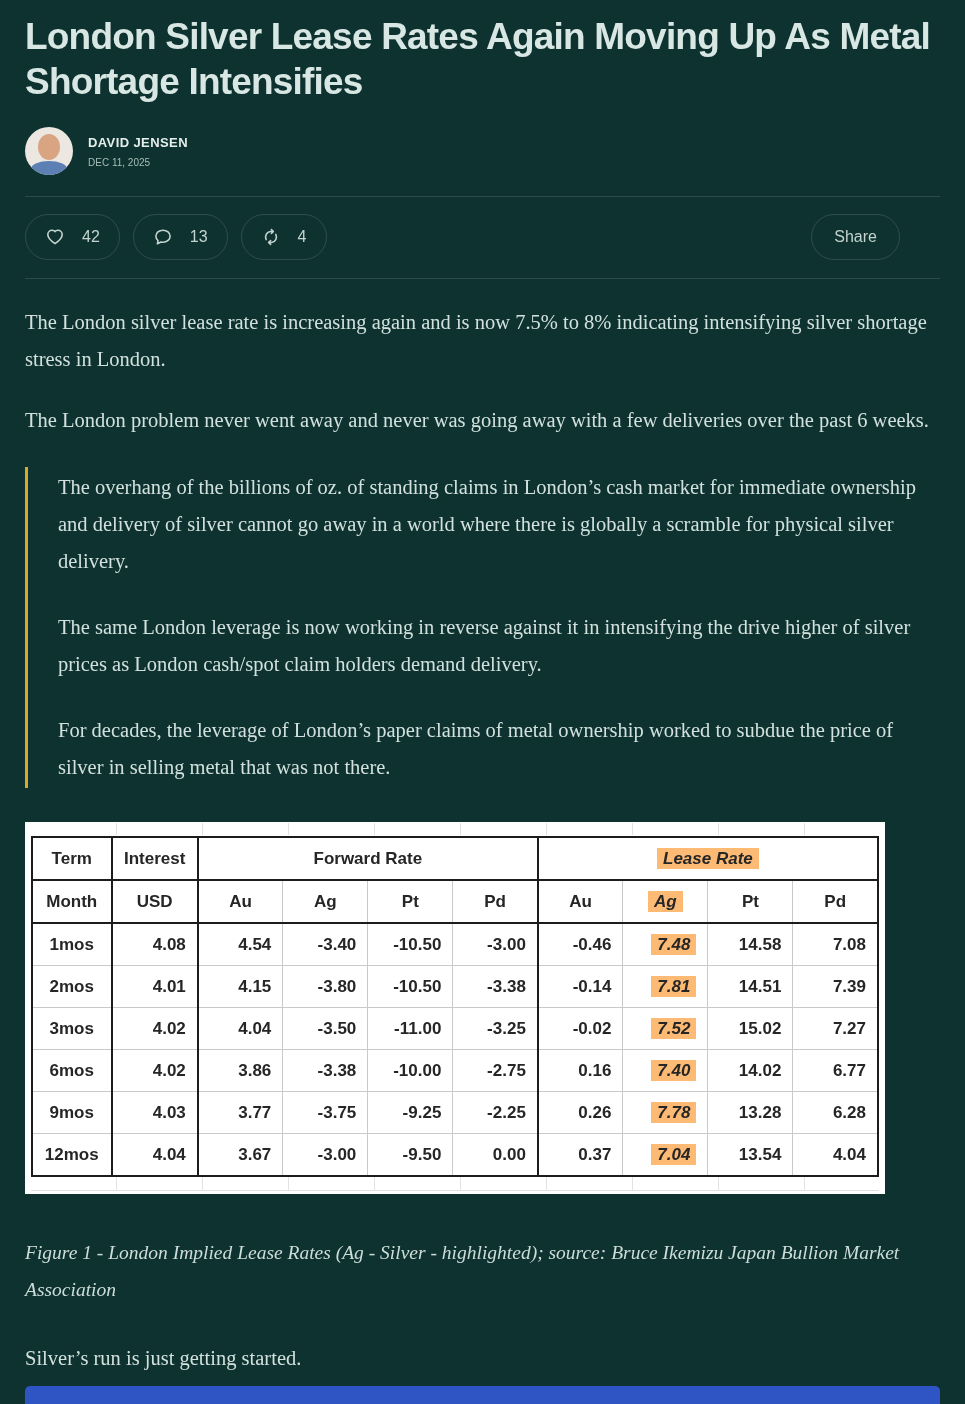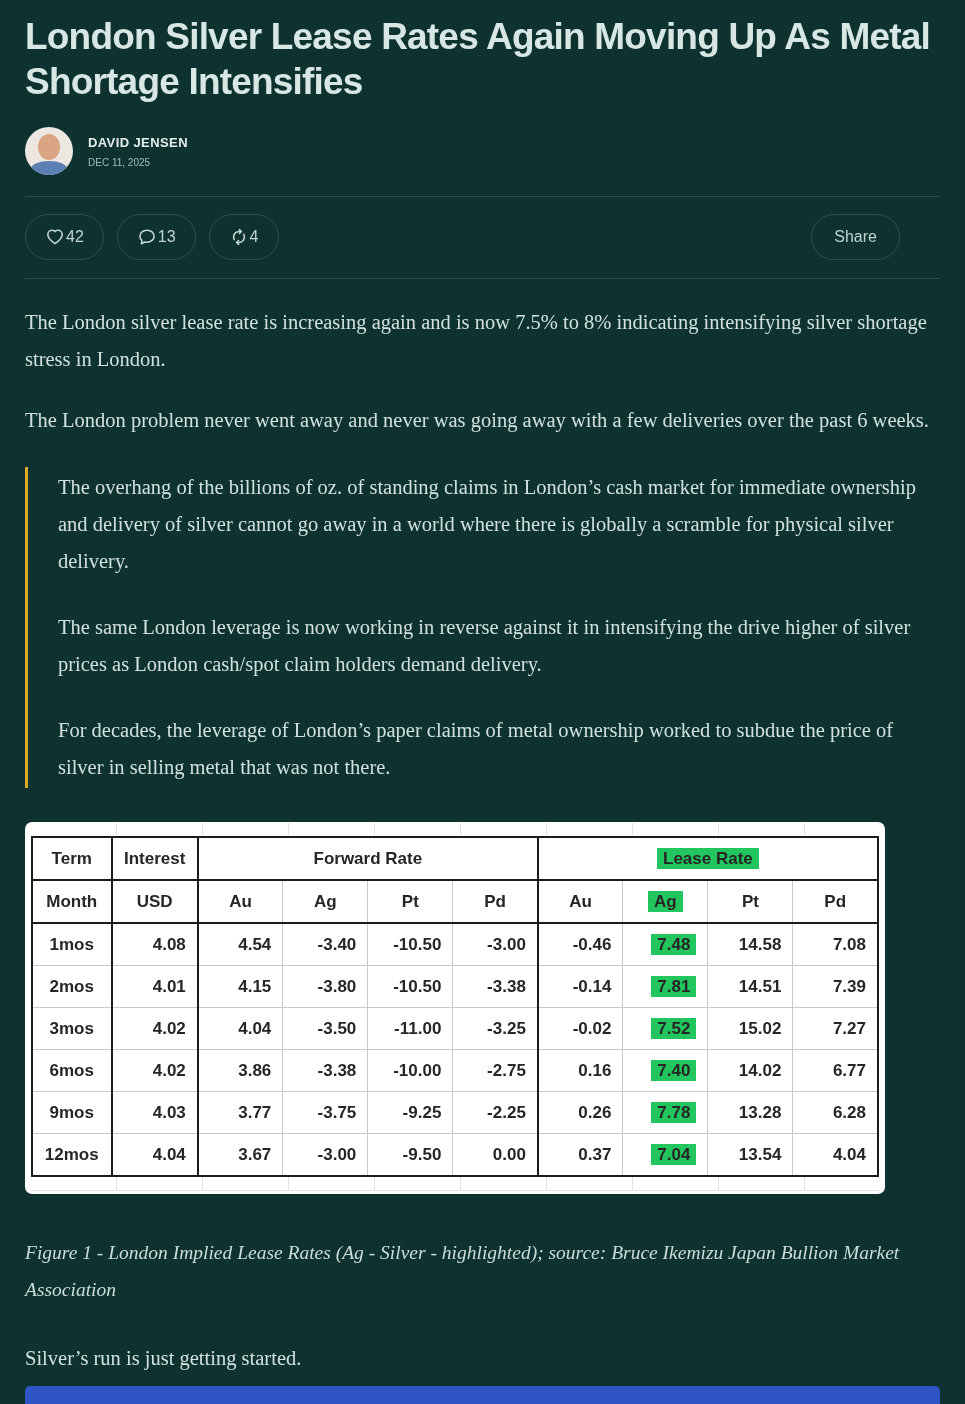--- a/index.html
+++ b/index.html
@@ -21,56 +21,56 @@
   .avatar-head { position:absolute; top:7px; left:13px; width:22px; height:26px; border-radius:50%; background:#d8a482; }
   .avatar-body { position:absolute; bottom:-2px; left:6px; width:36px; height:16px; border-radius:50% 50% 0 0; background:#5c80b4; }
   .byline-name { font-size:13px; font-weight:700; color:#e5eeec; letter-spacing:0.4px; cursor:pointer; }
   .byline-date { font-size:10px; color:#a7bdb9; margin-top:7px; }
 
   .hr { border-top:1px solid rgba(216,231,227,0.15); margin-top:20px; }
   .hr2 { border-top:1px solid rgba(216,231,227,0.15); }
 
   .actions { display:flex; align-items:center; padding:17px 0 18px 0; }
   .pill {
-    display:inline-flex; align-items:center; gap:1px; height:46px; padding:4px 19px;
+    display:inline-flex; align-items:center; gap:17px; height:46px; padding:4px 19px;
     border:1px solid rgba(216,231,227,0.16); border-radius:23px;
     color:#c3d4d0; font-size:16px; background:transparent; margin-right:13px; cursor:pointer;
   }
   .pill svg { width:20px; height:20px; stroke:#c3d4d0; fill:none; stroke-width:1.6; stroke-linecap:round; stroke-linejoin:round; }
   .share-btn { margin-left:auto; margin-right:40px; padding:0 22px; gap:0; }
 
   .article { font-family:"Liberation Serif", serif; font-size:20.5px; line-height:37px; color:#d2e1de; }
   .article .body-p { margin:24px 0 0 0; }
   .article .first-p { margin-top:25px; }
   blockquote.quote { margin:28px 0 0 0; padding:2px 0 2px 30px; border-left:3px solid #d9a928; }
   blockquote.quote p { margin:0 0 29px 0; }
   blockquote.quote p:last-child { margin-bottom:0; }
 
-  .figure-wrap { margin-top:34px; width:860px; background:#ffffff; padding:14px 6px 17px 6px; position:relative; cursor:pointer;border-radius:7px; }
+  .figure-wrap { margin-top:34px; width:860px; background:#ffffff; padding:14px 6px 17px 6px; position:relative; cursor:pointer; }
   .figure-wrap::before {
     content:""; position:absolute; top:1px; left:6px; right:6px; height:12px;
     background:repeating-linear-gradient(to right, transparent 0 85px, #e2e2e2 85px 86px);
   }
   .figure-wrap::after {
     content:""; position:absolute; bottom:3px; left:6px; right:6px; height:13px;
     border-bottom:1px solid #e2e2e2;
     background:repeating-linear-gradient(to right, transparent 0 85px, #e2e2e2 85px 86px);
   }
   table.ftable {
     border-collapse:collapse; width:100%; table-layout:fixed; position:relative; z-index:2;
     background:#fff; border:2px solid #1c1c1c;
     font-family:"Liberation Sans", sans-serif; font-weight:700; font-size:17px; color:#262626;
   }
   .ftable th, .ftable td { border:1px solid #c9c9c9; padding:2px 6px; height:26px; white-space:nowrap; overflow:hidden; }
   .ftable th { text-align:center; }
   .ftable tr.h1 th, .ftable tr.h2 th { border-bottom:2px solid #1c1c1c; }
   .ftable .bR { border-right:2px solid #1c1c1c; }
   .ftable .term { text-align:center; border-right:2px solid #1c1c1c; }
   .ftable .num { text-align:right; padding-right:11px; }
-  .hl { background:#22c55e; padding:1px 6px; }
+  .hl { background:#fdba74; padding:1px 6px;font-style:italic; }
 
   .caption { margin-top:40px; font-style:italic; font-size:19.5px; color:#cdddd9; }
   .closing { margin:23px 0 8px 0; }
   .closing-first { margin-top:32px; }
 
   .bottom-bar {
     position:absolute; left:25px; bottom:0; width:915px; height:18px;
     background:#2f55c4; border-radius:5px 5px 0 0; cursor:pointer;
   }
 </style>

